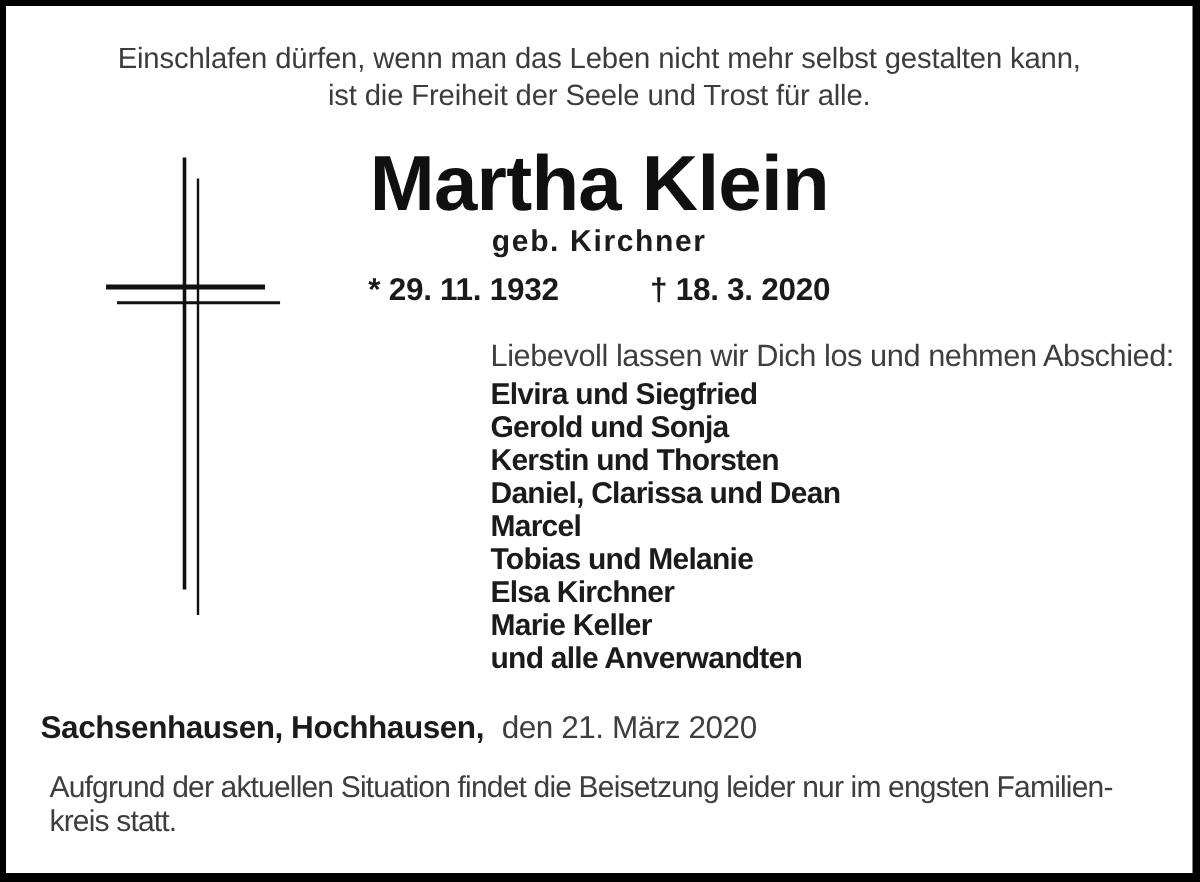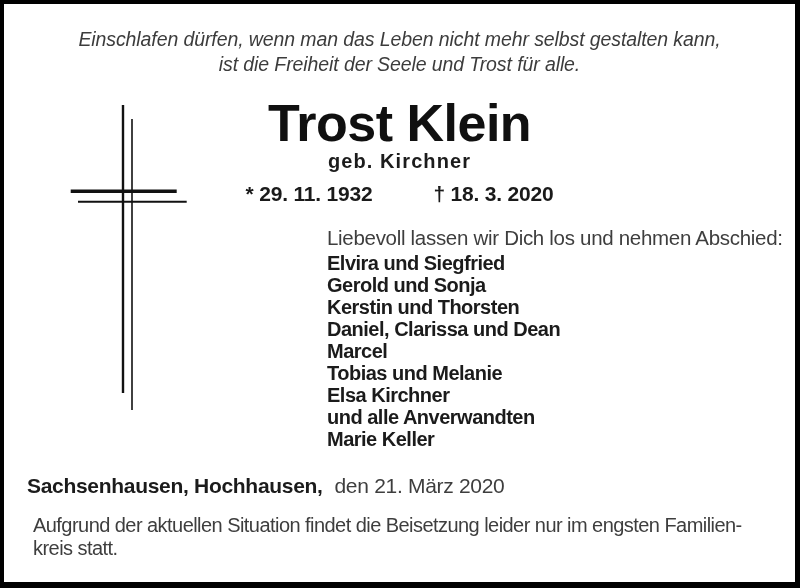--- a/index.html
+++ b/index.html
@@ -6,21 +6,21 @@
   .page {
     position:relative; width:800px; height:588px; background:#000000;
     font-family:"Liberation Sans", sans-serif; overflow:hidden;
   }
   .sheet {
     position:absolute; left:4px; top:4px; width:791px; height:578px;
     background:#ffffff; overflow:hidden;
   }
   .epigraph {
     position:absolute; top:23px; left:0; width:100%;
-    text-align:center; font-style:italic; font-size:19.5px; line-height:25px;
+    text-align:center; font-size:19.5px; line-height:25px;
     color:#3c3c3c; letter-spacing:-0.1px;
   }
   .cross { position:absolute; left:56px; top:91px; width:140px; height:325px; }
   .name {
     position:absolute; top:92px; left:0; width:100%; margin:0;
     text-align:center; font-size:52px; line-height:54px; font-weight:bold;
     color:#101010; letter-spacing:-0.5px;
   }
   .maiden {
     position:absolute; top:146px; left:0; width:100%;
@@ -65,41 +65,41 @@
       <div>ist die Freiheit der Seele und Trost für alle.</div>
     </div>
 
     <svg class="cross" viewBox="0 0 140 325" aria-hidden="true">
       <line x1="63" y1="10" x2="63" y2="298" stroke="#111111" stroke-width="2.4"></line>
       <line x1="72" y1="24" x2="72" y2="315" stroke="#111111" stroke-width="1.6"></line>
       <line x1="10.7" y1="96.3" x2="116.7" y2="96.3" stroke="#111111" stroke-width="3.4"></line>
       <line x1="18" y1="106.8" x2="126.7" y2="106.8" stroke="#111111" stroke-width="2"></line>
     </svg>
 
-    <h1 class="name">Trost Klein</h1>
+    <h1 class="name">Martha Klein</h1>
 
     <div class="maiden">geb. Kirchner</div>
 
     <div class="dates">
       <span>* 29. 11. 1932</span>
       <span>† 18. 3. 2020</span>
     </div>
 
     <div class="farewell">Liebevoll lassen wir Dich los und nehmen Abschied:</div>
 
     <div class="mourners">
       <div>Elvira und Siegfried</div>
       <div>Gerold und Sonja</div>
       <div>Kerstin und Thorsten</div>
       <div>Daniel, Clarissa und Dean</div>
       <div>Marcel</div>
       <div>Tobias und Melanie</div>
       <div>Elsa Kirchner</div>
+      <div>Marie Keller</div>
       <div>und alle Anverwandten</div>
-      <div>Marie Keller</div>
     </div>
 
     <div class="dateline">
       <span class="places">Sachsenhausen, Hochhausen,</span>
       <span class="date">den 21. März 2020</span>
     </div>
 
     <div class="closing">
       <div>Aufgrund der aktuellen Situation findet die Beisetzung leider nur im engsten Familien-</div>
       <div>kreis statt.</div>

